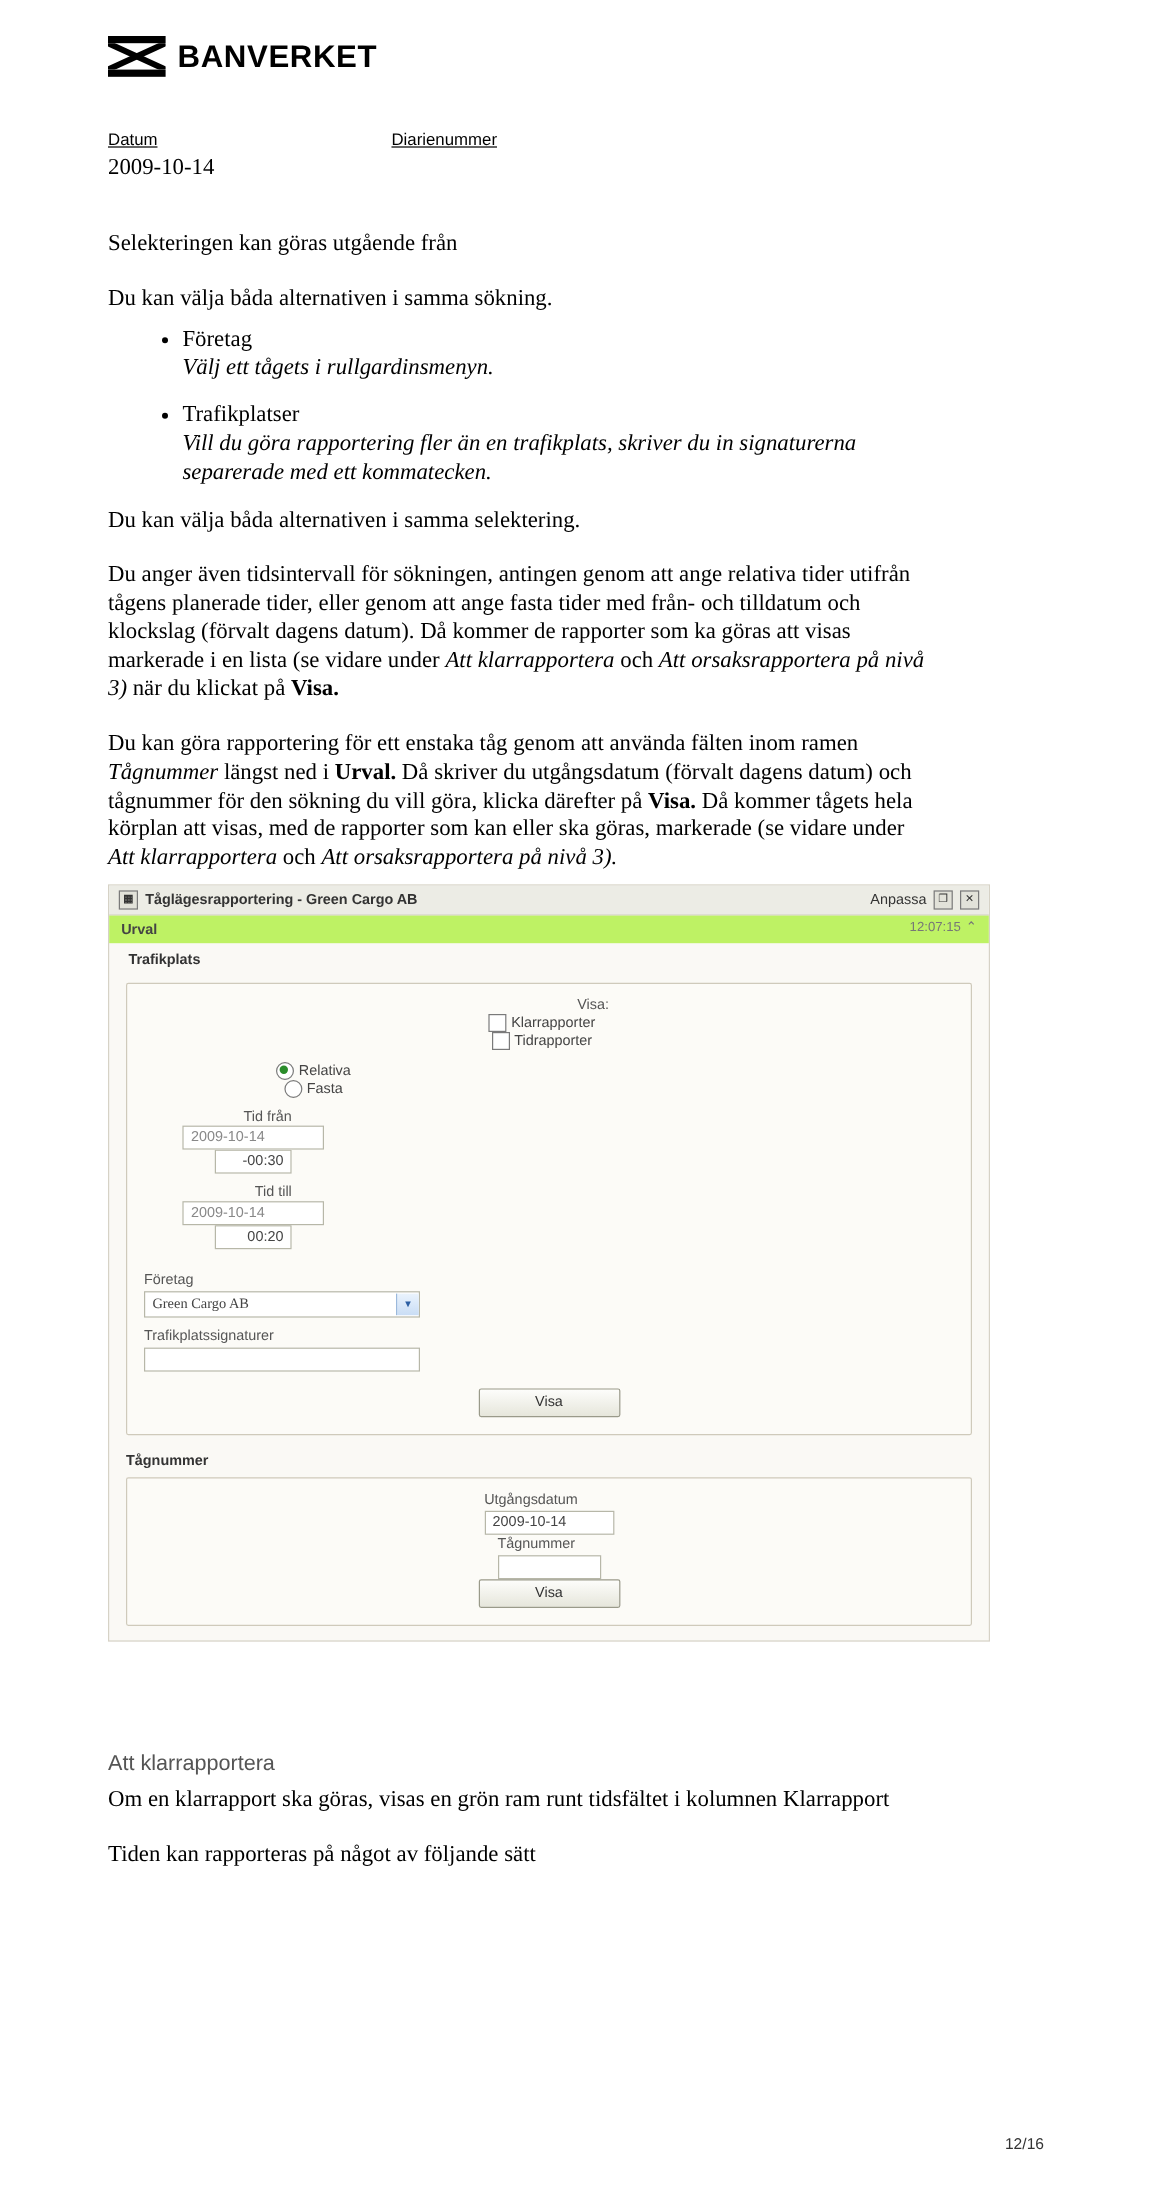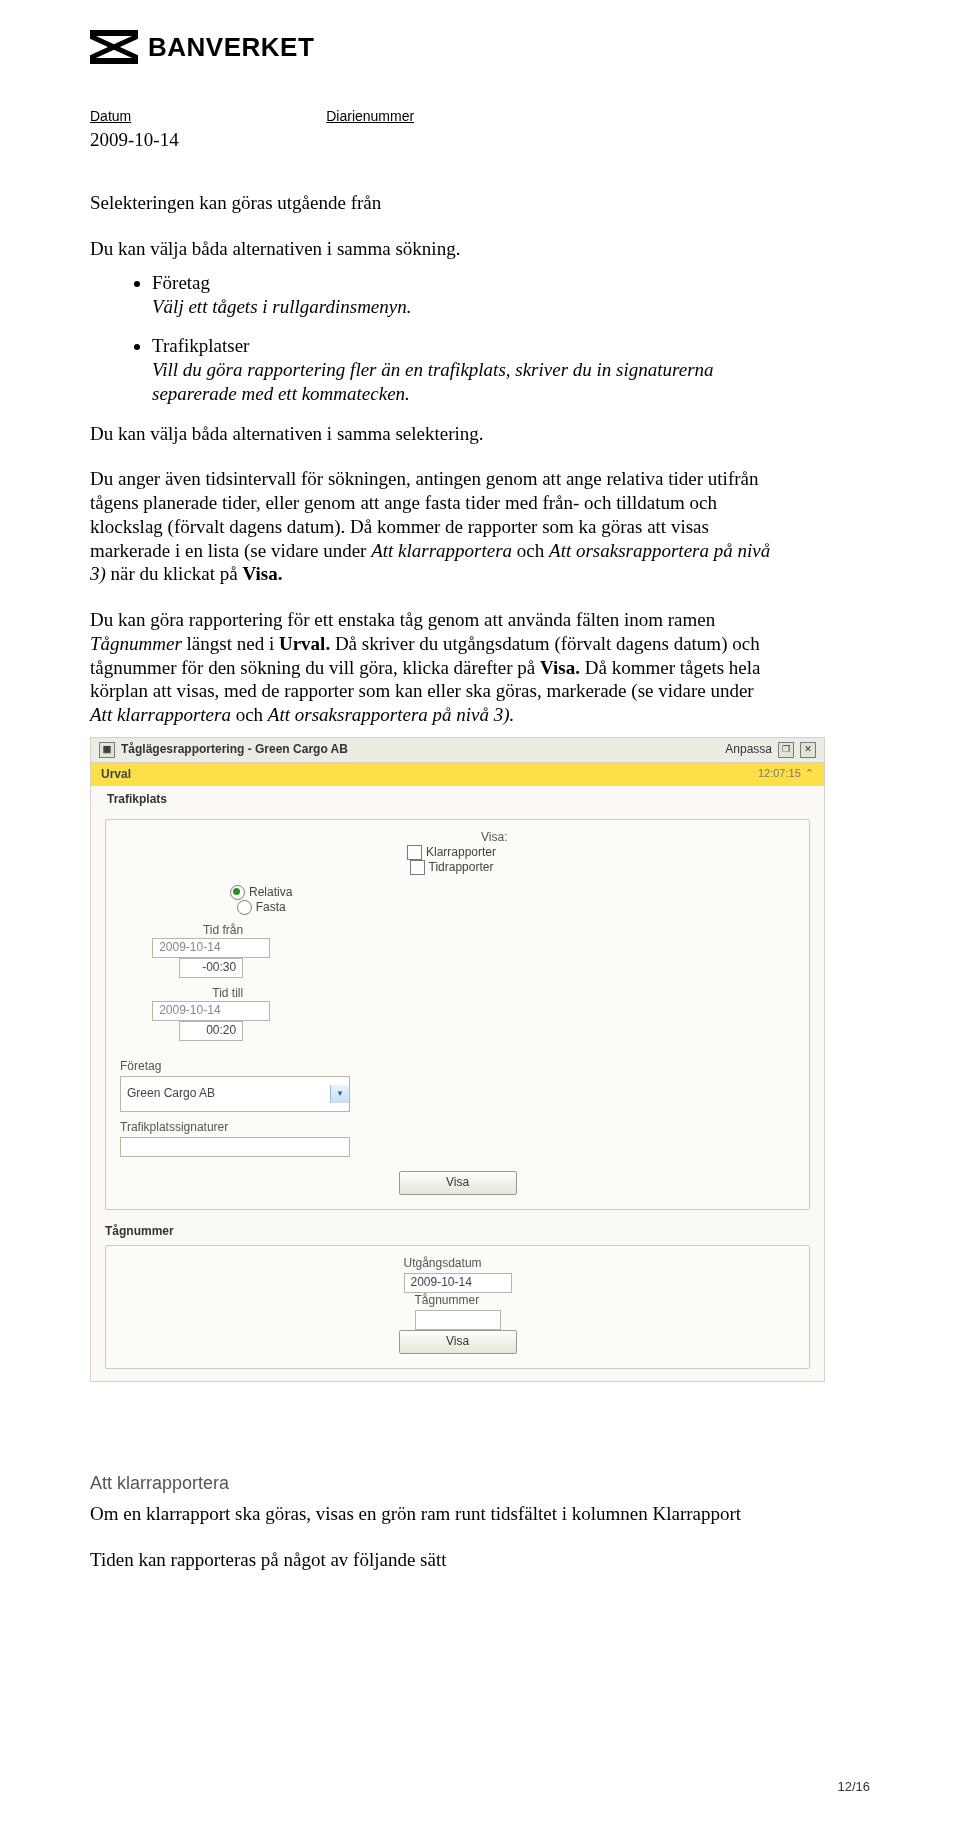--- a/index.html
+++ b/index.html
@@ -122,21 +122,21 @@
     justify-content: center;
     font-size: 9px;
     line-height: 1;
     color: #333;
   }
 
   .section-bar {
     display: flex;
     justify-content: space-between;
     align-items: center;
-    background: #fde047;
+    background: #bef264;
     padding: 4px 10px;
     font-weight: 700;
     color: #444;
   }
   .section-bar .clock { font-weight: 400; color: #777; font-size: 11px; display: flex; align-items: center; gap: 4px; }
 
   .sub-bold {
     font-weight: 700;
     padding: 6px 16px 0 16px;
     color: #333;
@@ -213,27 +213,28 @@
     display: inline-flex;
     align-items: center;
     box-sizing: border-box;
   }
   .inp.dark { color: #444; }
   .inp.right { justify-content: flex-end; }
 
   .select {
     border: 1px solid #b7b7a8;
     background: #fff;
-    height: 36px;
+    height: 22px;
     display: inline-flex;
     align-items: center;
     box-sizing: border-box;
     padding: 0 0 0 6px;
     color: #444;
     font-size: 12px;
+    font-family: Liberation Serif, serif;
   }
   .select .sel-btn {
     width: 18px; height: 18px;
     margin-left: auto;
     border-left: 1px solid #9bb9dc;
     background: linear-gradient(#eaf3fd, #c9ddf5);
     display: inline-flex;
     align-items: center;
     justify-content: center;
     color: #2b5ea3;

